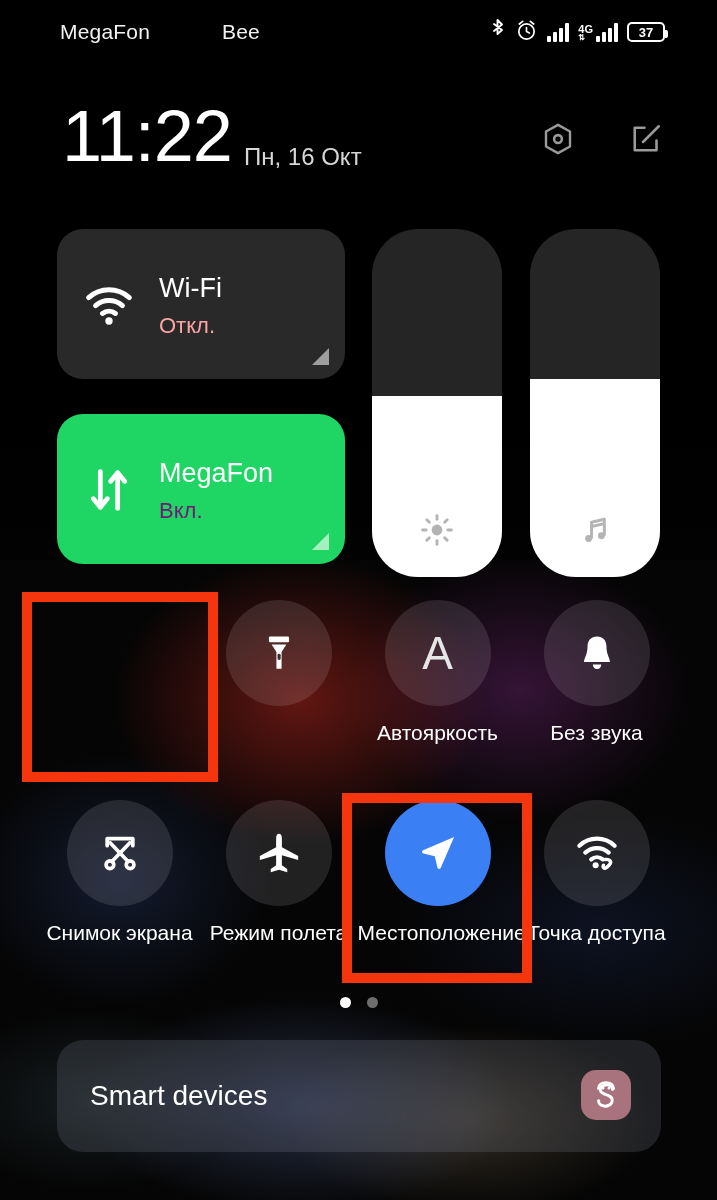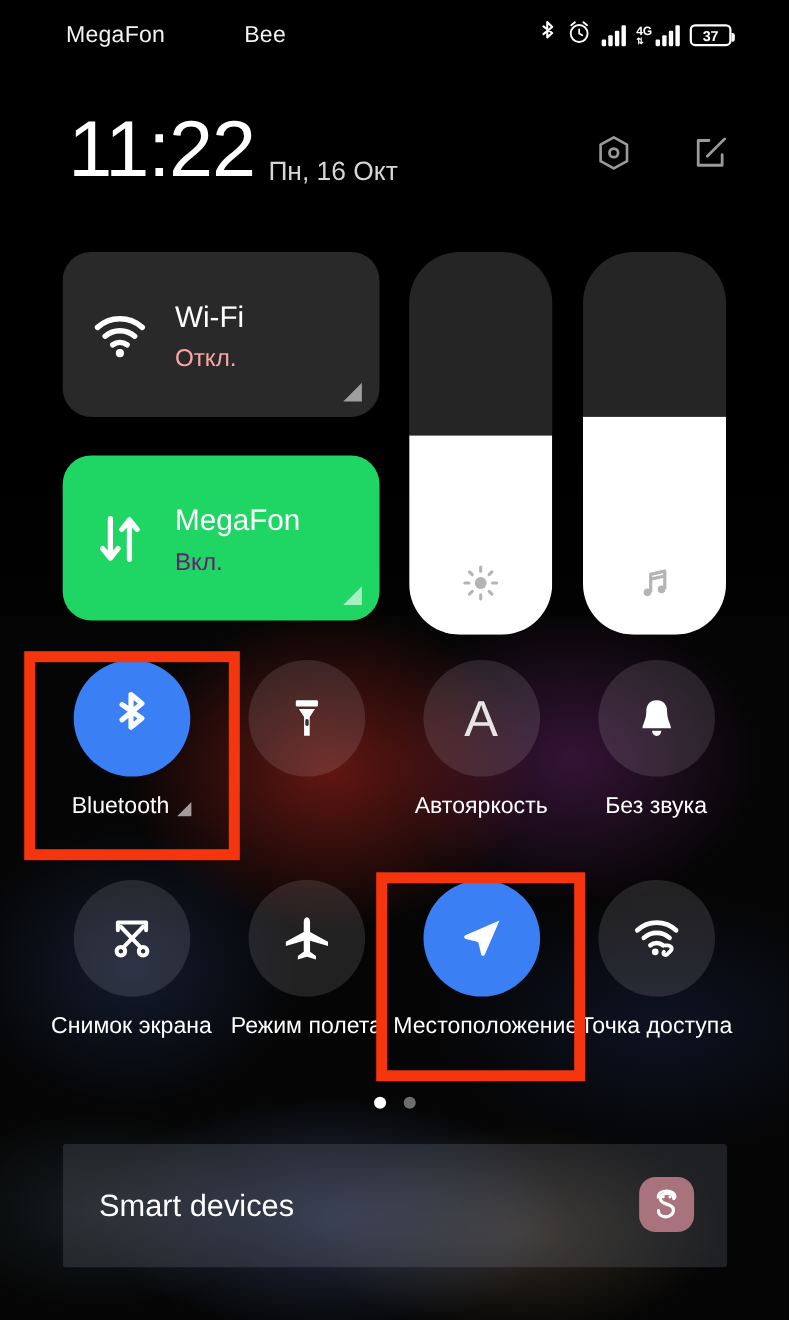--- a/index.html
+++ b/index.html
@@ -97,21 +97,21 @@
   #annot-bt  { left:22px;  top:592px; width:196px; height:190px; }
   #annot-loc { left:342px; top:793px; width:190px; height:190px; }
 
   
   #dots { left:0; top:997px; width:717px; display:flex; justify-content:center; gap:16px; }
   .dot { width:11px; height:11px; border-radius:50%; }
   .dot.active { background:#ffffff; }
   .dot.idle   { background:#6e6e6e; }
 
   
-  #smartcard { left:57px; top:1040px; width:604px; height:112px; border-radius:3px;
+  #smartcard { left:57px; top:1040px; width:604px; height:112px; border-radius:26px;
                background:rgba(128,132,146,0.22);
                backdrop-filter:blur(8px);
                display:flex; align-items:center; }
   #smart-title { margin-left:33px; font-size:28px; color:#fff; font-weight:400; }
   #smart-icon { position:absolute; right:30px; top:30px; width:50px; height:50px;
                 border-radius:15px; background:#a9737d;
                 display:flex; align-items:center; justify-content:center; }
 </style>
 </head>
 <body>
@@ -233,28 +233,20 @@
       <path d="M9.4 8.6 L19 6.5" fill="none" stroke="#b4b4b4" stroke-width="2.2"></path>
       <circle cx="7.2" cy="17.6" r="2.6" fill="#b4b4b4"></circle>
       <circle cx="16.8" cy="15.6" r="2.6" fill="#b4b4b4"></circle>
     </svg>
   </div>
 </div>
 
 <div class="layer" id="grid">
 
   <div class="qrow">
-    <div class="qcell" style="left:30px;">
-      <div class="circle on">
-        <svg width="46" height="54" viewBox="0 0 16 24">
-            <path d="M4 6.5 L12 12 L7.6 15.6 L7.6 2.4 L12 6 L4 12.6" fill="none" stroke="#fff" stroke-width="2.1" stroke-linejoin="round" stroke-linecap="round"></path>
-          </svg>
-      </div>
-      <div class="qlabel"><span>Bluetooth</span><span class="mini"></span></div>
-    </div>
 
     <div class="qcell" style="left:189px;">
       <div class="circle off">
         <svg width="44" height="44" viewBox="0 0 24 24">
           <rect x="6.5" y="3" width="11" height="3.2" rx="0.7" fill="#fff"></rect>
           <path d="M8 7.4 L16 7.4 L13.4 11.4 L13.4 20.6 L10.6 20.6 L10.6 11.4 Z" fill="#fff"></path>
           <rect x="11.2" y="12.4" width="1.7" height="3.4" rx="0.8" fill="#3a3236"></rect>
         </svg>
       </div>
     </div>

